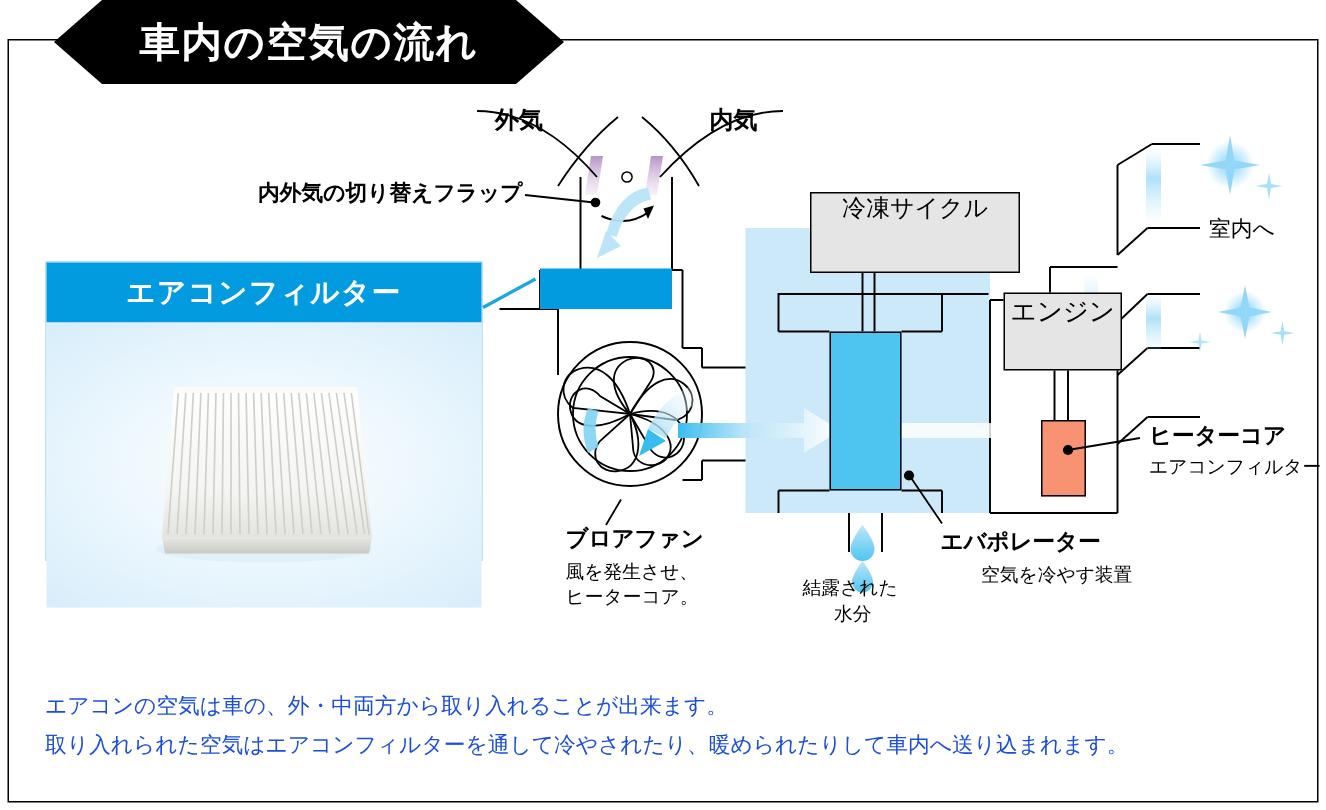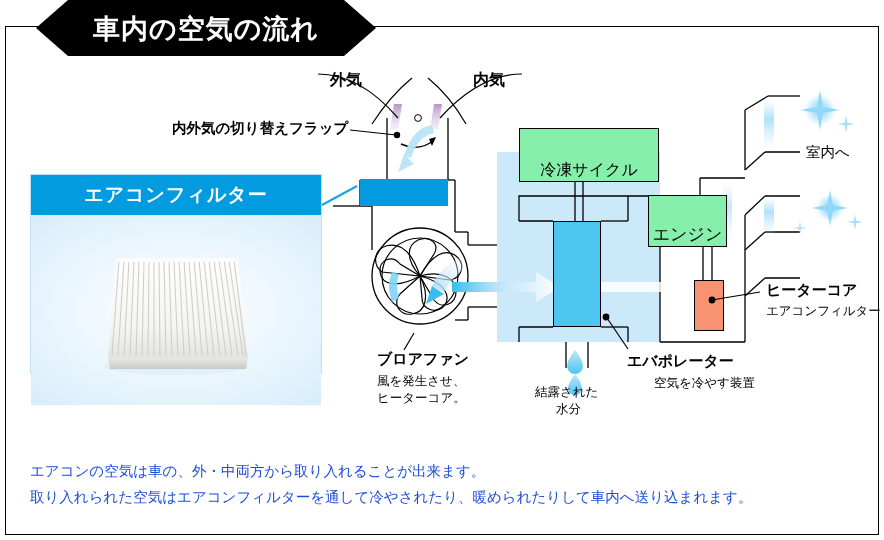--- a/index.html
+++ b/index.html
@@ -25,22 +25,22 @@
 
   
   .lbl{position:absolute;color:#000;white-space:nowrap;z-index:22;}
   .lbl.b{font-weight:bold;}
   svg.layer{position:absolute;left:0;top:0;width:884px;height:540px;overflow:visible;}
   #svgBack{z-index:5;}
   #svgMid{z-index:14;}
   #svgTop{z-index:20;}
 
   
-  .wbox{position:absolute;background:#86efac;border:1.3px solid #000;box-sizing:border-box;
-        display:flex;align-items:flex-end;justify-content:center;color:#000;z-index:16;}
+  .wbox{position:absolute;background:#e5e5e5;border:1.3px solid #000;box-sizing:border-box;
+        display:flex;align-items:flex-start;justify-content:center;color:#000;z-index:16;margin-left:21px;}
   #boxCycle{left:519px;top:128px;width:140px;height:54px;font-size:16px;}
   #boxEngine{left:648px;top:195px;width:79px;height:52px;font-size:17px;}
 
   #filterBar{position:absolute;left:360px;top:179px;width:88px;height:27px;background:#029bdf;z-index:16;}
   #evap{position:absolute;left:553px;top:221px;width:48px;height:106px;background:#4ec5f1;
         border:1.2px solid #000;box-sizing:border-box;z-index:15;}
   #heater{position:absolute;left:694px;top:280px;width:30px;height:51px;background:#f79272;
           border:1.2px solid #000;box-sizing:border-box;z-index:15;}
 
   

